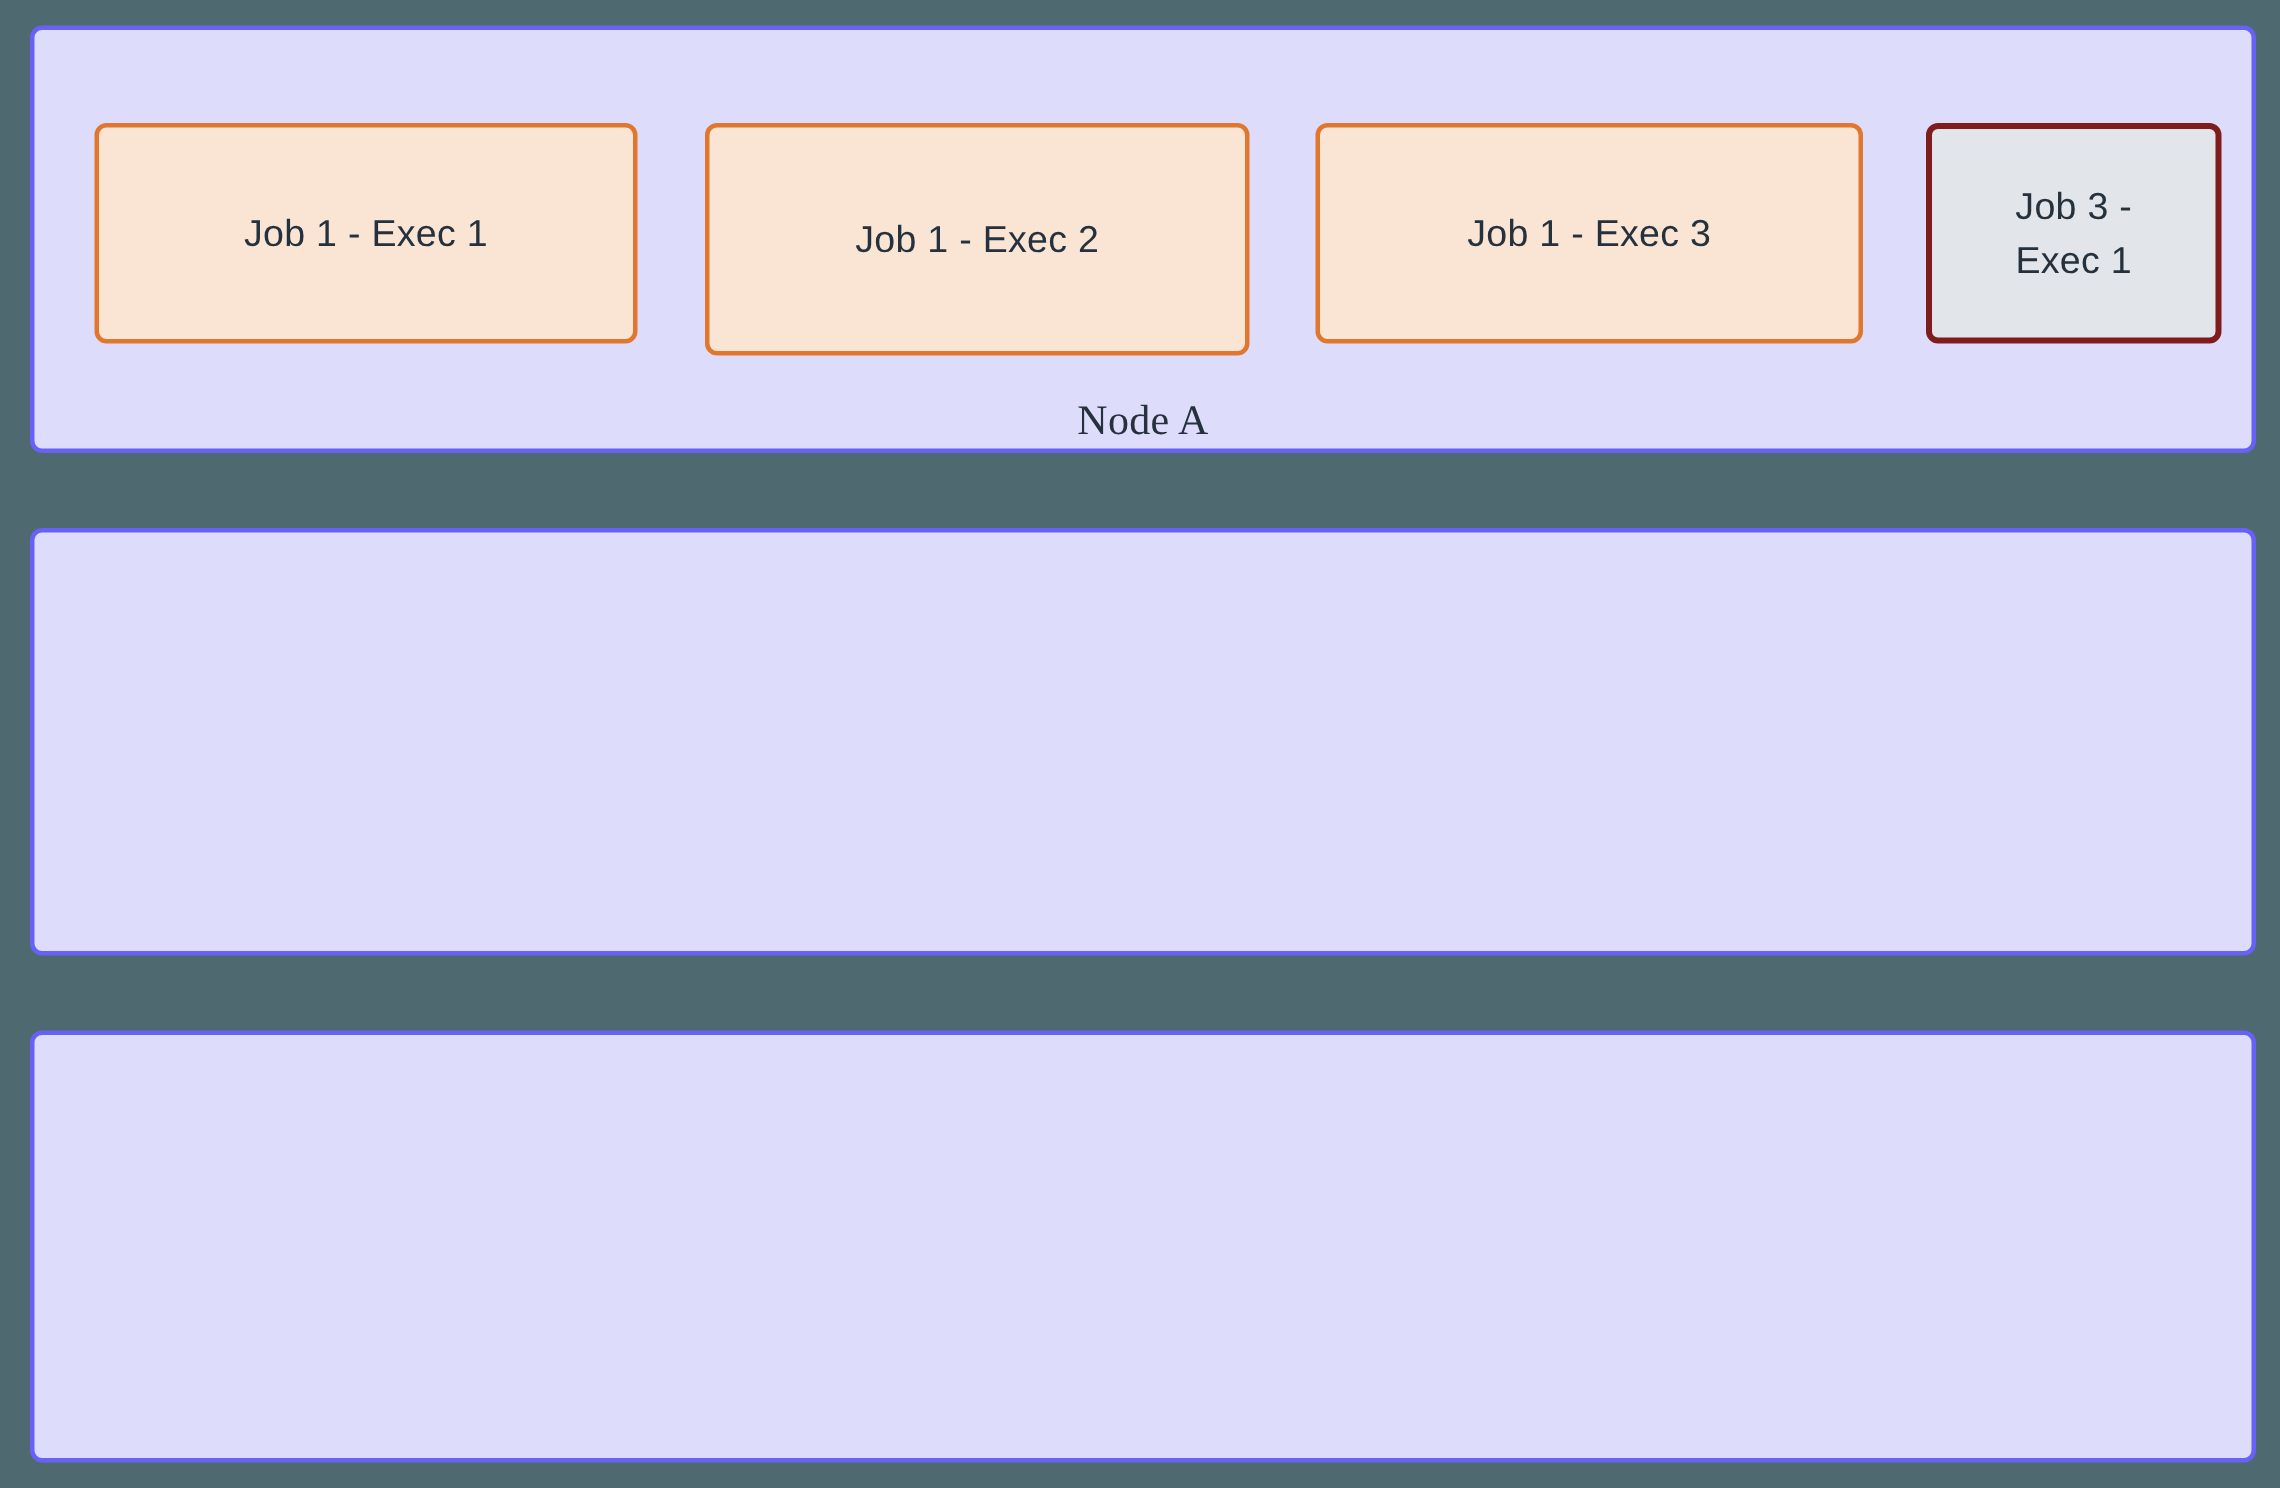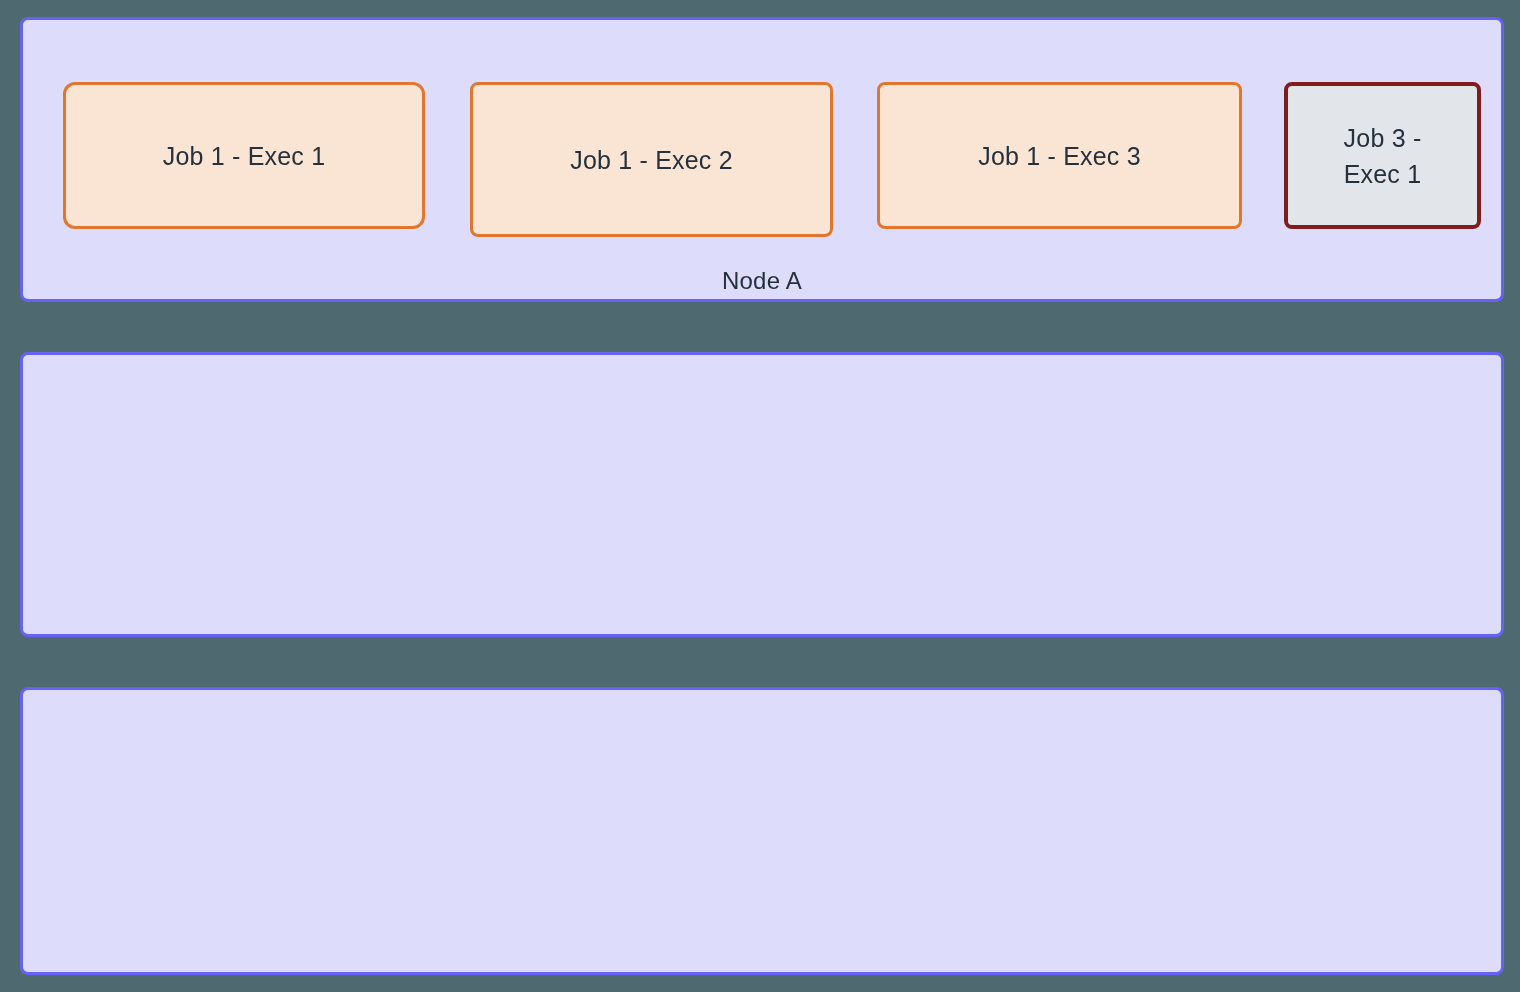--- a/index.html
+++ b/index.html
@@ -32,24 +32,25 @@
     border: 3px solid #6562f5;
     border-radius: 8px;
   }
 
   .node-label {
     position: absolute;
     left: 0;
     right: 0;
     text-align: center;
     color: #25313d;
-    font-size: 24px;
+    font-size: 28px;
     line-height: 30px;
     letter-spacing: 0.2px;
     white-space: pre;
+    font-family: Liberation Serif, serif;
   }
 
   
   .task {
     position: absolute;
     box-sizing: border-box;
     border-radius: 8px;
     display: flex;
     align-items: center;
     justify-content: center;
@@ -74,21 +75,21 @@
 
   .task-text {
     display: block;
     white-space: pre-line;
   }
 
   
   #node-a { left: 20px;  top: 17px;  width: 1484px; height: 285px; }
   #node-a .node-label { top: 246px; }
 
-  #a-task-0 { left: 40px;   top: 62px; width: 362px; height: 147px; border-radius: 12px; }
+  #a-task-0 { left: 40px;   top: 62px; width: 362px; height: 147px; }
   #a-task-1 { left: 447px;  top: 62px; width: 363px; height: 155px; }
   #a-task-2 { left: 854px;  top: 62px; width: 365px; height: 147px; }
   #a-task-3 { left: 1261px; top: 62px; width: 197px; height: 147px; }
 
   
   #node-b { left: 20px;  top: 352px; width: 1484px; height: 285px; }
   #node-b .node-label { top: 582px; }
 
   #b-task-0 { left: 40px;  top: 399px; width: 362px; height: 144px; }
   #b-task-1 { left: 447px; top: 399px; width: 195px; height: 144px; }

